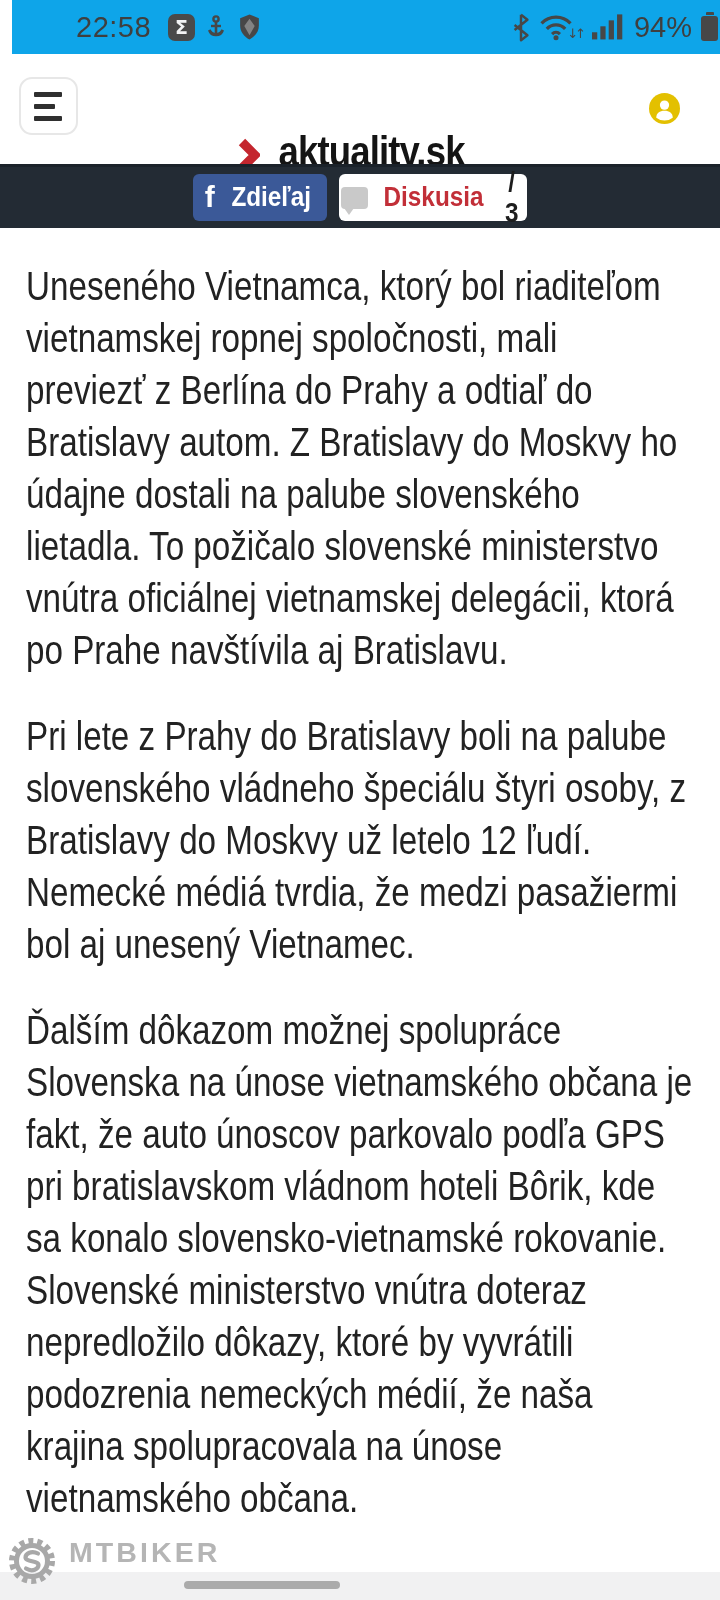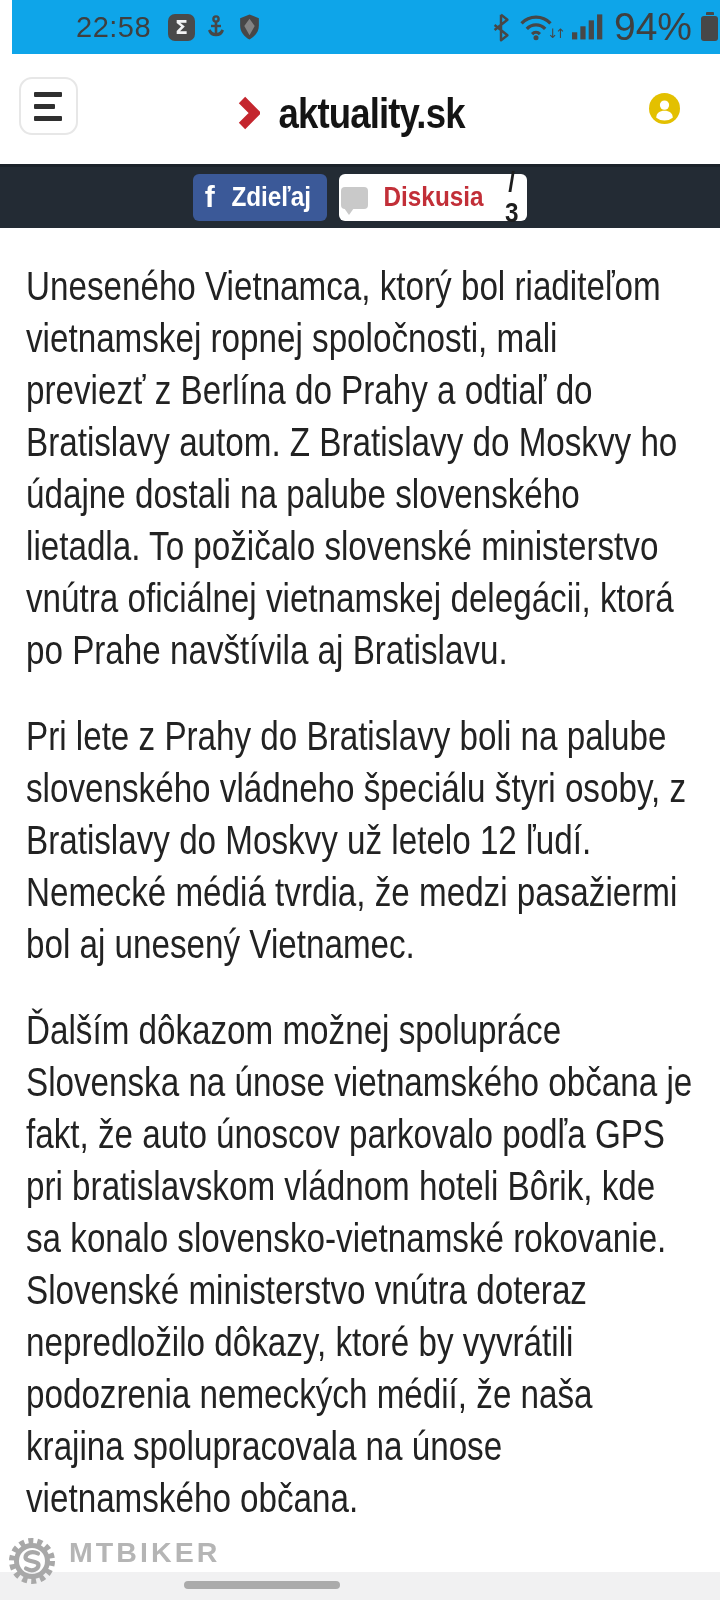--- a/index.html
+++ b/index.html
@@ -9,21 +9,21 @@
     -webkit-font-smoothing:antialiased;
   }
   
   .statusbar{
     position:absolute;top:0;left:0;width:720px;height:54px;
     background:#0ea5e9;display:flex;align-items:center;justify-content:space-between;
     padding:0 14px 0 64px;box-sizing:border-box;color:#3f3f3f;margin-left:12px;
   }
   .sb-left,.sb-right{display:flex;align-items:center;gap:9px;}
   .sb-time{font-size:29px;font-weight:500;letter-spacing:.5px;margin-right:8px;}
-  .sb-pct{font-size:39px;font-weight:400;margin-left:2px;}
+  .sb-pct{font-size:29px;font-weight:400;margin-left:2px;}
   .sigma-badge{
     width:27px;height:27px;background:#4a4a4a;border-radius:7px;
     color:#f2f3f4;font-family:"DejaVu Sans",sans-serif;font-size:19px;font-weight:700;
     display:flex;align-items:center;justify-content:center;line-height:1;
   }
   .wifi-wrap{display:flex;align-items:flex-end;}
   .wifi-arrows{font-family:"DejaVu Sans",sans-serif;font-size:13px;color:#474747;
     letter-spacing:-3px;margin-left:-6px;line-height:1;padding-bottom:1px;}
   .batt{position:relative;width:17px;height:30px;display:flex;flex-direction:column;align-items:center;}
   .batt .nub{width:8px;height:3px;background:#474747;border-radius:1px 1px 0 0;}
@@ -33,22 +33,22 @@
   .menu-btn{
     position:absolute;left:19px;top:23px;width:59px;height:58px;background:#ffffff;
     border:2px solid #e7e7e7;border-radius:13px;box-sizing:border-box;
     display:flex;flex-direction:column;justify-content:center;align-items:flex-start;
     padding-left:13px;gap:7px;cursor:pointer;
   }
   .menu-btn .bar{height:5px;background:#2f2f2f;border-radius:1px;}
   .menu-btn .b1,.menu-btn .b3{width:28px;}
   .menu-btn .b2{width:21px;}
   .logo{
-    position:absolute;left:0;right:0;top:4px;height:110px;
-    display:flex;align-items:center;justify-content:center;gap:2px;
+    position:absolute;left:0;right:0;top:12px;height:110px;
+    display:flex;align-items:flex-end;justify-content:center;gap:2px;
   }
   .logo-text{
     font-size:43px;font-weight:700;color:#141414;letter-spacing:-1px;
     transform:scaleX(.85);transform-origin:center;
   }
   .avatar{position:absolute;right:40px;top:39px;width:31px;height:31px;}
   
   .actionbar{
     position:absolute;top:164px;left:0;width:720px;height:64px;
     background:#232b34;border-top:3px solid #1b222a;box-sizing:border-box;

